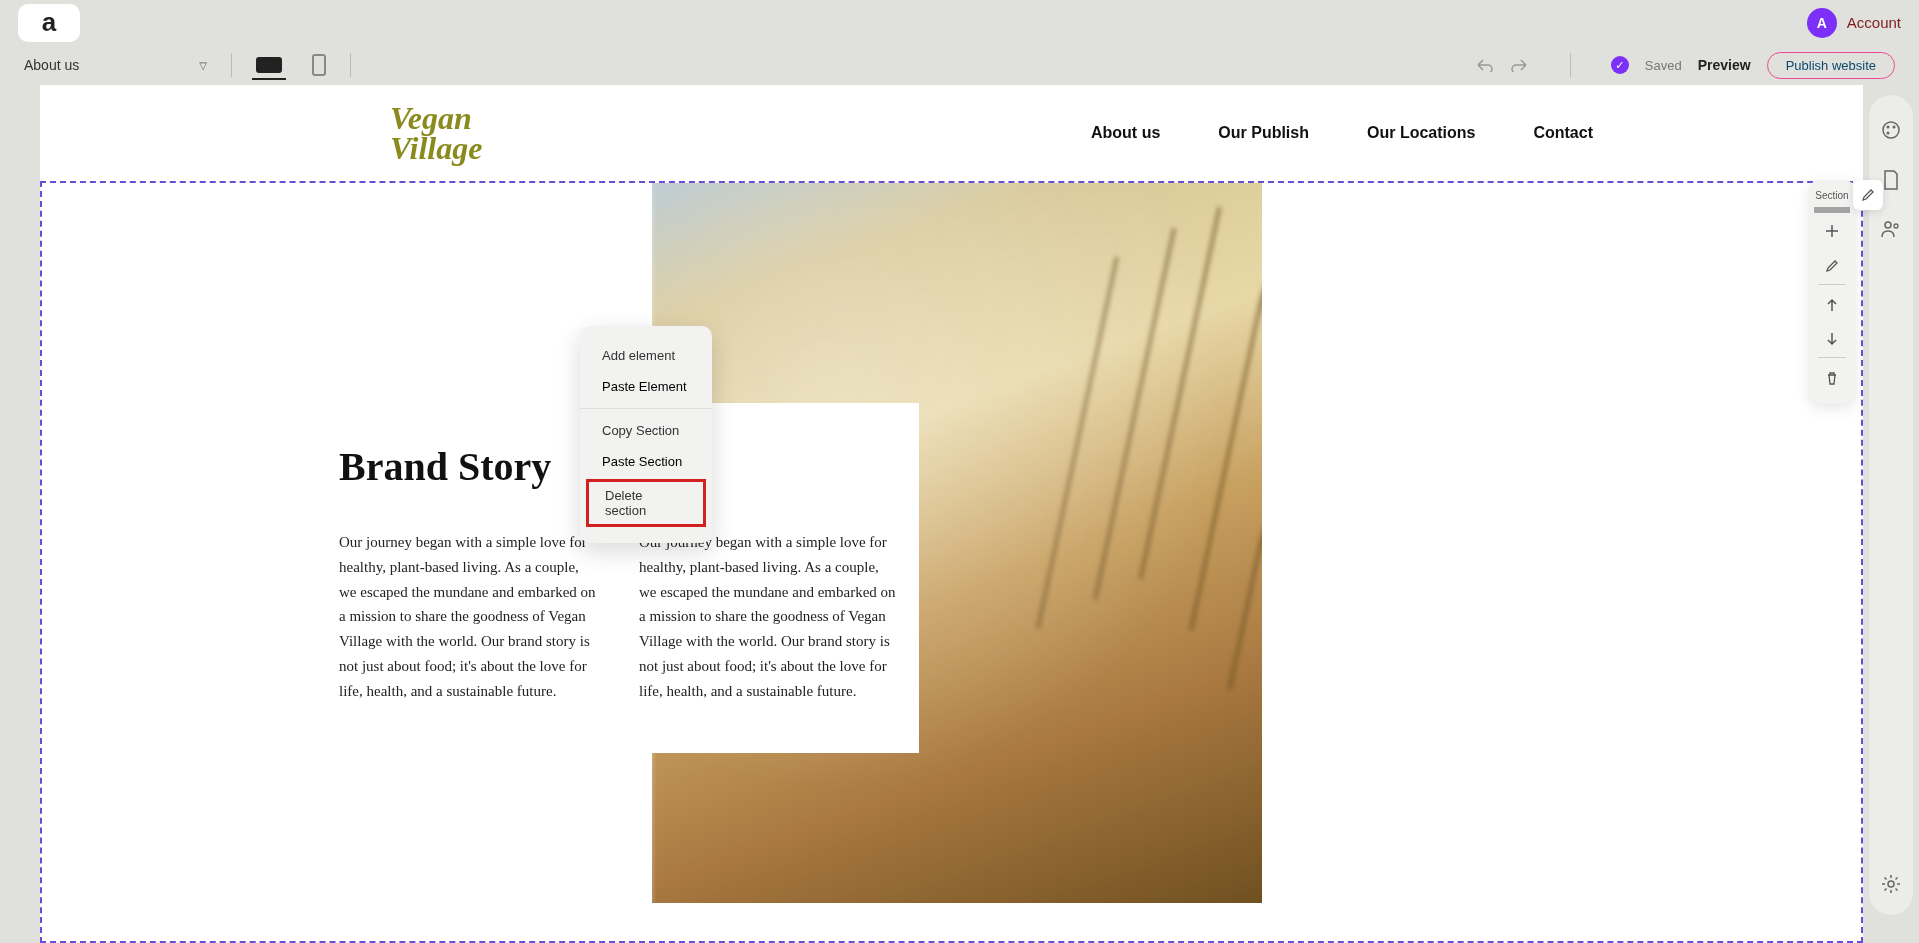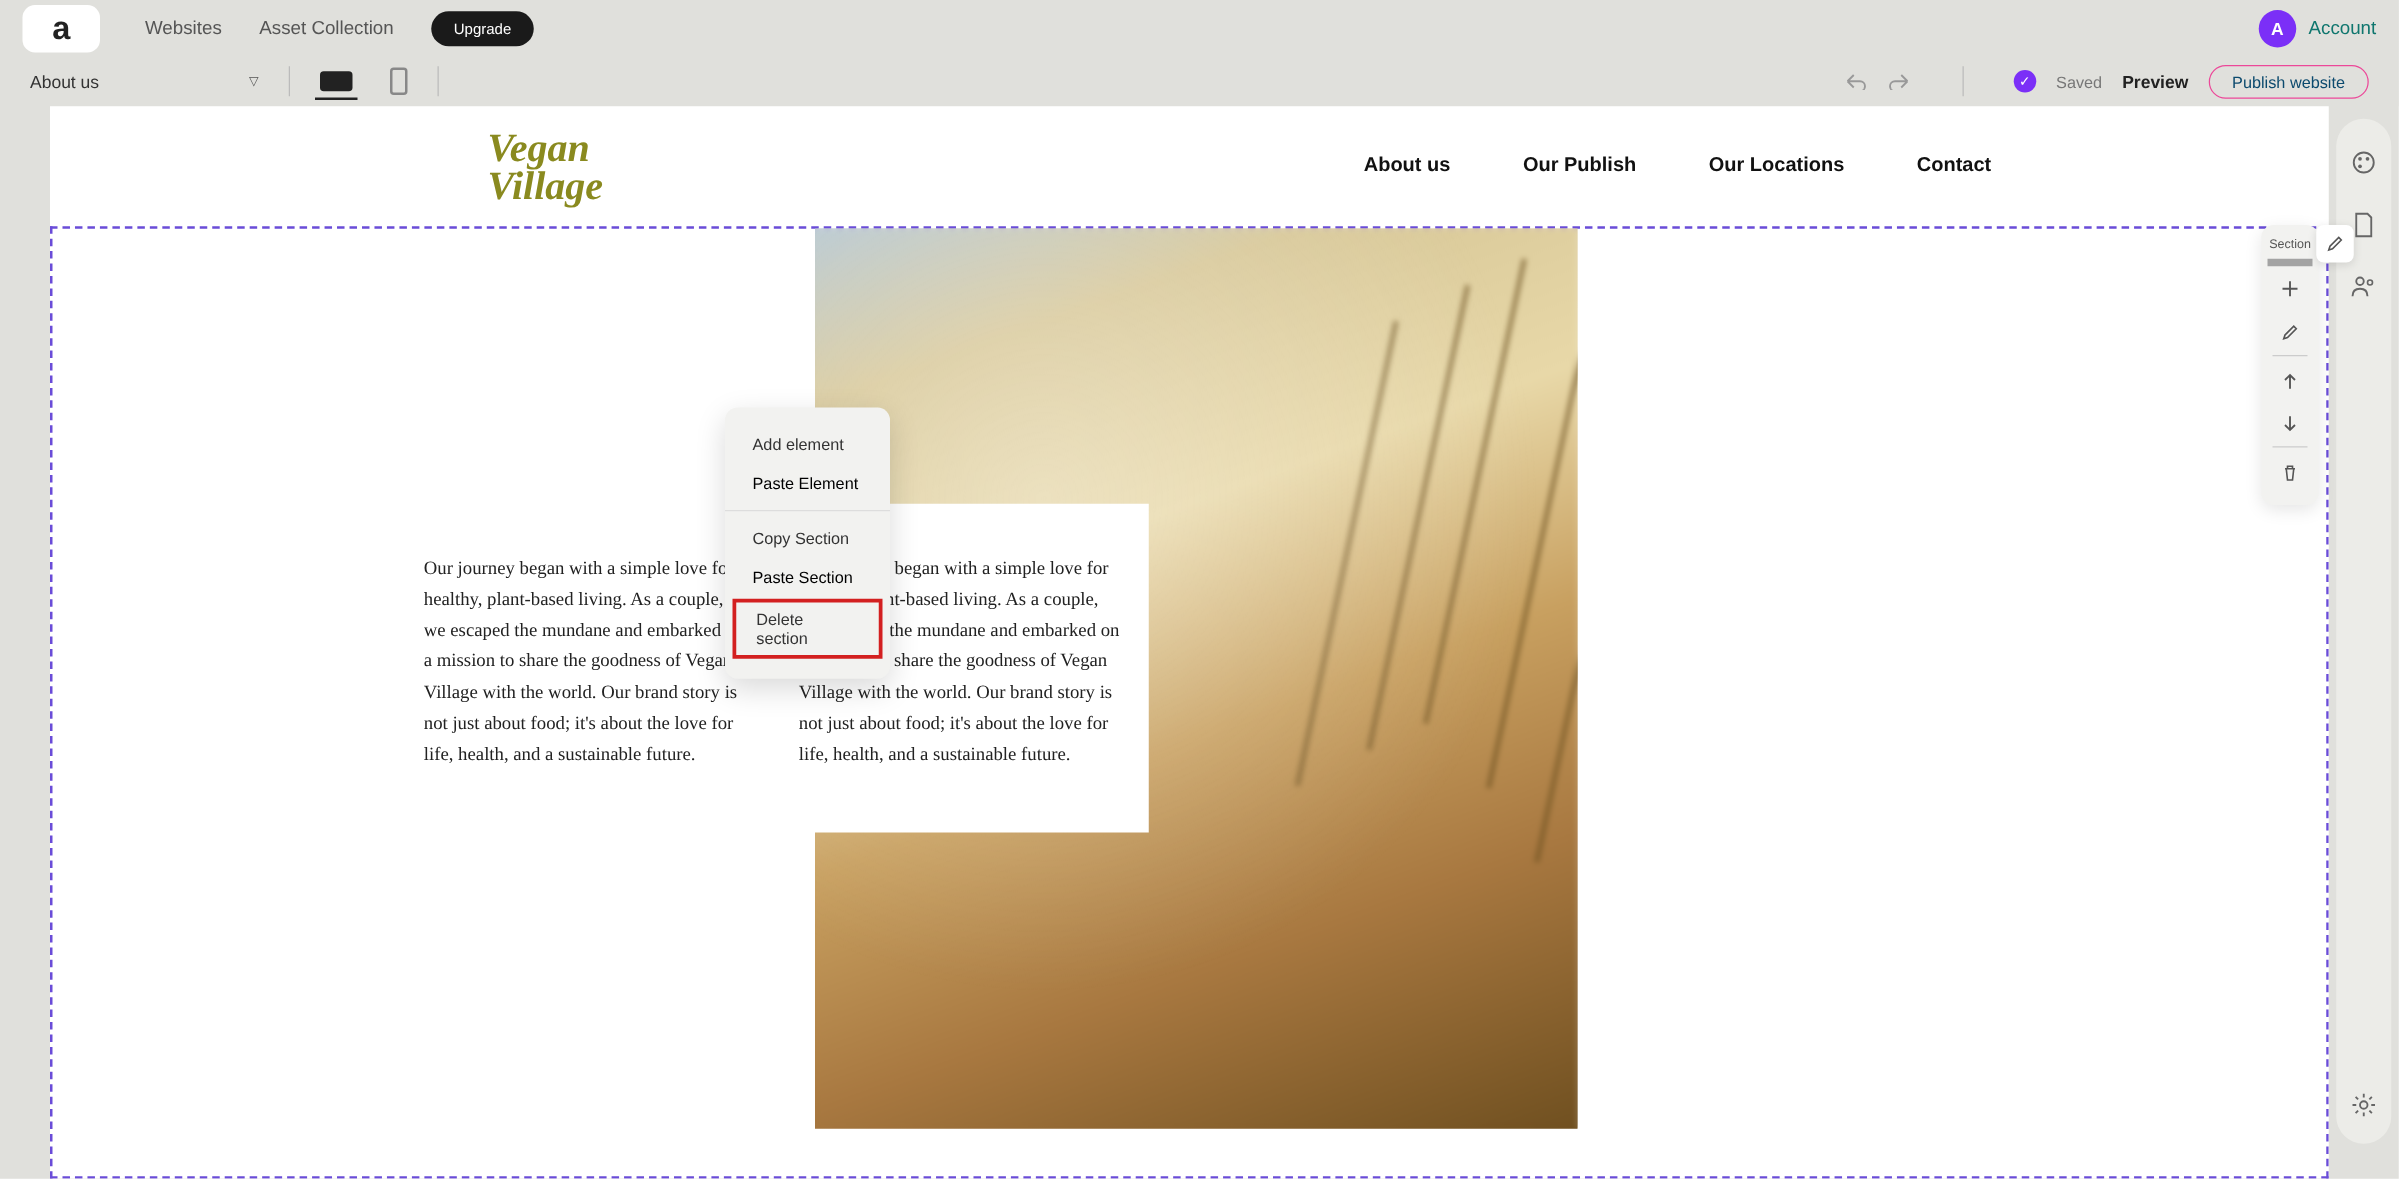--- a/index.html
+++ b/index.html
@@ -49,21 +49,21 @@
   height: 30px;
   border-radius: 50%;
   background: #7b2ff7;
   color: #fff;
   display: flex;
   align-items: center;
   justify-content: center;
   font-size: 14px;
   font-weight: 600;
 }
-.account-label { color: #0f766e; font-size: 15px; }
+.account-label { color: #7f1d1d; font-size: 15px; }
 
 
 .secondary-bar {
   height: 40px;
   display: flex;
   align-items: center;
   padding: 0 24px;
   background: #e0e0dc;
 }
 .page-selector {
@@ -315,25 +315,20 @@
 .rt-icon { color: #666; cursor: pointer; }
 .rt-spacer { flex: 1; }
 
 svg { display: inline-block; vertical-align: middle; }
 </style>
 </head>
 <body>
 
 <div class="top-bar">
   <div class="logo-box">a</div>
-  <div class="top-links">
-    <span class="top-link">Websites</span>
-    <span class="top-link">Asset Collection</span>
-    <button class="upgrade-btn">Upgrade</button>
-  </div>
   <div class="top-right">
     <div class="avatar">A</div>
     <span class="account-label">Account</span>
   </div>
 </div>
 
 <div class="secondary-bar">
   <div class="page-selector">
     <span class="page-selector-label">About us</span>
     <span class="chevron">▽</span>
@@ -377,20 +372,21 @@
       <span class="nav-item">About us</span>
       <span class="nav-item">Our Publish</span>
       <span class="nav-item">Our Locations</span>
       <span class="nav-item">Contact</span>
     </div>
   </div>
 
   <div class="section-area">
     <div class="hero-image"></div>
     <div class="white-card">
+      <h2 class="brand-story-heading">Brand Story</h2>
       <div class="text-columns">
         <div class="text-col">Our journey began with a simple love for healthy, plant-based living. As a couple, we escaped the mundane and embarked on a mission to share the goodness of Vegan Village with the world. Our brand story is not just about food; it's about the love for life, health, and a sustainable future.</div>
         <div class="text-col">Our journey began with a simple love for healthy, plant-based living. As a couple, we escaped the mundane and embarked on a mission to share the goodness of Vegan Village with the world. Our brand story is not just about food; it's about the love for life, health, and a sustainable future.</div>
       </div>
     </div>
   </div>
 </div>
 
 <div class="context-menu">
   <div class="ctx-item">Add element</div>

